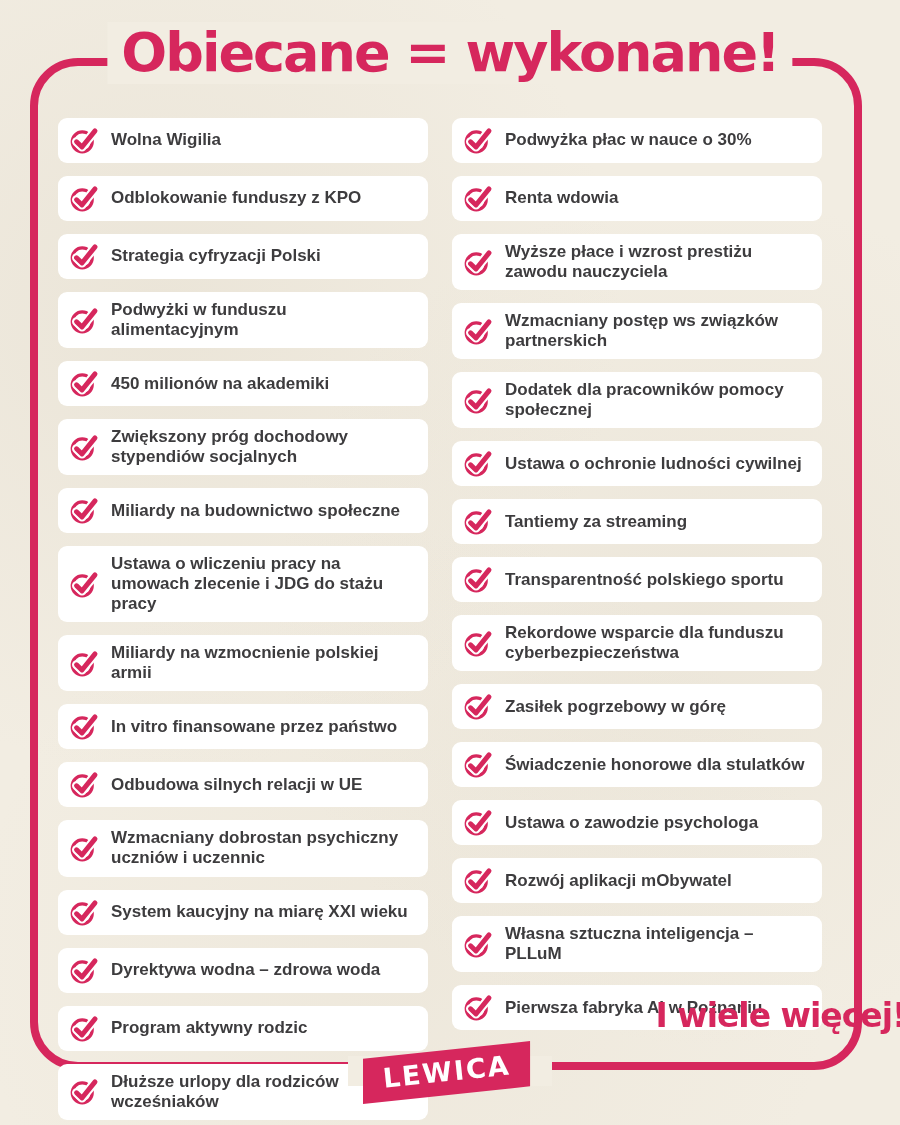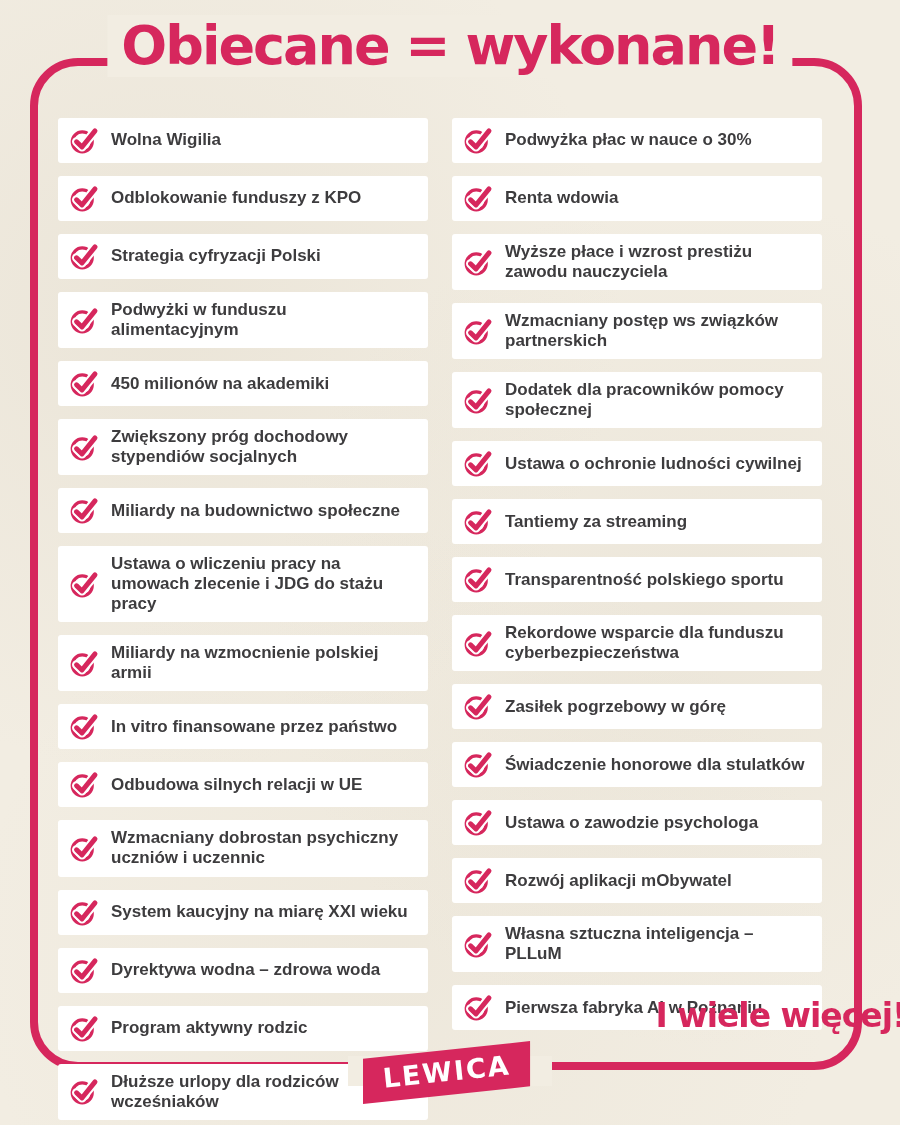--- a/index.html
+++ b/index.html
@@ -15,36 +15,36 @@
       radial-gradient(circle at 18% 28%, rgba(206,196,176,.20), transparent 42%),
       radial-gradient(circle at 78% 55%, rgba(206,196,176,.16), transparent 46%),
       radial-gradient(circle at 45% 85%, rgba(212,202,182,.14), transparent 40%);
   }
   .frame{
     position:absolute;left:30px;top:58px;width:832px;height:1012px;
     box-sizing:border-box;border:8px solid var(--accent,#d6275d);
     border-radius:48px;
   }
   .title{
-    position:absolute;top:15px;left:50%;transform:translateX(-50%);
+    position:absolute;top:22px;left:50%;transform:translateX(-50%);
     margin:0;padding:0 14px;white-space:nowrap;
     background:var(--bg,#f2ede2);
     color:var(--accent,#d6275d);
     font-family:"DejaVu Sans","Liberation Sans",sans-serif;
     font-size:54px;font-weight:800;letter-spacing:-2px;line-height:1.15;
   }
   .col{
     position:absolute;top:118px;width:370px;
     display:flex;flex-direction:column;gap:13px;
   }
   .col-left{left:58px;}
   .col-right{left:452px;}
   .item{
     background:var(--card,#ffffff);
-    border-radius:3px;
+    border-radius:9px;
     min-height:42px;box-sizing:border-box;
     display:flex;align-items:center;gap:11px;
     padding:8px 12px 8px 11px;
   }
   .check{
     flex:0 0 auto;width:31px;height:29px;display:flex;
     color:var(--accent,#d6275d);
   }
   .check svg{width:31px;height:29px;}
   .item-label{

